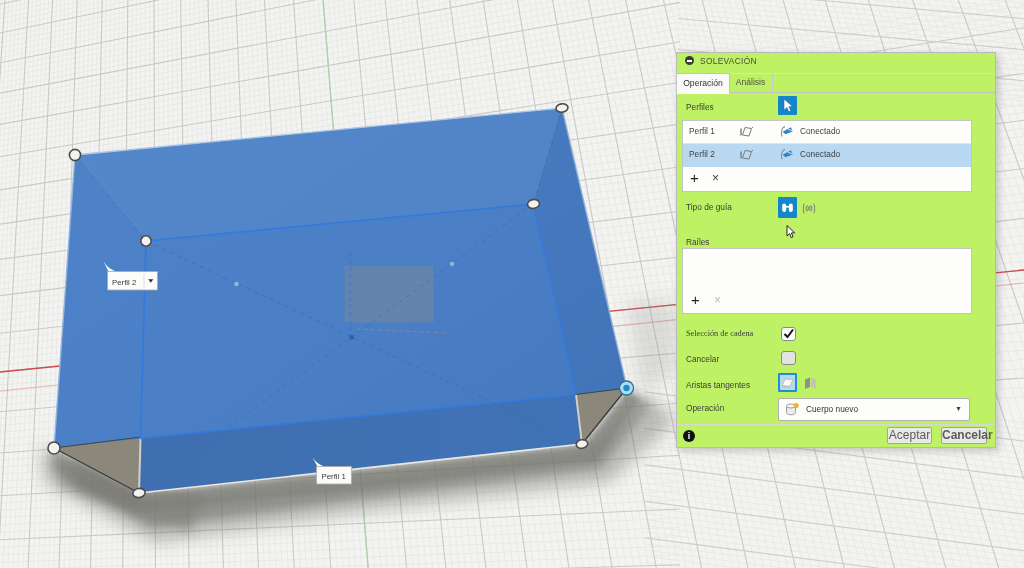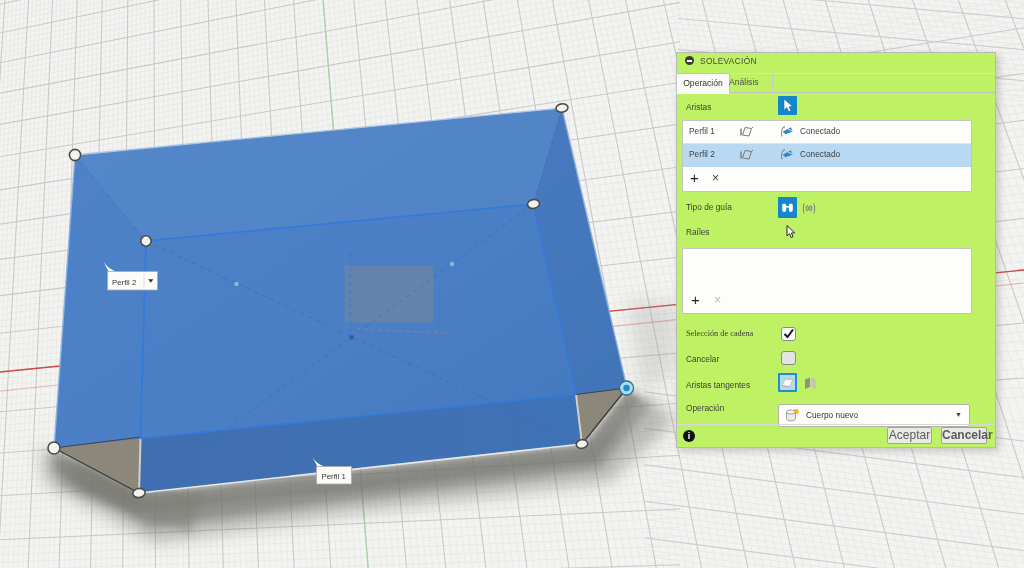--- a/index.html
+++ b/index.html
@@ -128,24 +128,24 @@
 <div id="panel">
 
  <div style="position:absolute;left:0;top:0;width:100%;height:20px;border-bottom:1px solid #dededd;">
   <span style="position:absolute;left:8px;top:3px;width:9px;height:9px;border-radius:50%;background:#3b3b3b;"></span>
   <span style="position:absolute;left:10px;top:7px;width:5px;height:1.5px;background:#fff;"></span>
   <span style="position:absolute;left:23px;top:3px;font-size:8.4px;letter-spacing:0.3px;color:#484848;">SOLEVACIÓN</span>
  </div>
 
  <div style="position:absolute;left:0;top:20px;width:100%;height:19px;border-bottom:1px solid #c2c2c0;">
   <div style="position:absolute;left:-1px;top:0px;width:52px;height:19px;background:#fafaf9;border:1px solid #c2c2c0;border-bottom:1px solid #fafaf9;font-size:8.6px;color:#333;text-align:center;line-height:18px;">Operación</div>
-  <div style="position:absolute;left:52px;top:0;width:43px;height:18px;border-right:1px solid #c9c9c7;font-size:8.6px;color:#4f4f4f;line-height:18px;">Análisis</div>
- </div>
-
- <div class="lbl" style="top:49px;">Aristas</div>
+  <div style="position:absolute;left:52px;top:0;width:43px;height:18px;border-right:1px solid #c9c9c7;font-size:8.6px;color:#4f4f4f;text-align:center;line-height:18px;">Análisis</div>
+ </div>
+
+ <div class="lbl" style="top:49px;">Perfiles</div>
  <div class="bluebtn" style="left:101px;top:43px;width:19px;height:19px;">
   <svg width="19" height="19">
         <path d="M6,3 L6,14.2 L8.9,11.6 L10.8,15.8 L12.8,14.8 L11,10.8 L14.6,10.4 Z" fill="#fff" stroke="#0e6ca3" stroke-width="0.6"></path>
       </svg>
  </div>
  <div class="box" style="top:67px;height:70px;">
   <div style="position:absolute;left:0;top:0;width:100%;height:22px;border-bottom:1px solid #e4e4e2;">
    <span style="position:absolute;left:6px;top:5px;">Perfil 1</span>
    <svg width="15" height="13" style="position:absolute;left:56px;top:4px;">
           <g stroke="#7a7a78" fill="none" stroke-width="1">
@@ -193,21 +193,21 @@
  <div style="position:absolute;left:125px;top:147px;width:16px;height:17px;">
   <svg width="14" height="17">
         <g stroke="#737373" fill="none" stroke-width="0.9">
           <path d="M2.2,3.5 C1,6.5 1,10.5 2.2,13.5"></path>
           <path d="M11.8,3.5 C13,6.5 13,10.5 11.8,13.5"></path>
           <rect x="4.2" y="5.8" width="2" height="5" rx="1"></rect>
           <rect x="7.8" y="5.8" width="2" height="5" rx="1"></rect>
         </g>
       </svg>
  </div>
- <div class="lbl" style="top:174px;">Raíles</div>
+ <div class="lbl" style="top:184px;">Raíles</div>
  <div style="position:absolute;left:108px;top:171px;">
   <svg width="12" height="17">
         <path d="M2,1.5 L2,12 L4.6,9.7 L6.2,13.6 L8,12.8 L6.4,9 L9.6,8.8 Z" fill="#fdfdfd" stroke="#222" stroke-width="1"></path>
       </svg>
  </div>
  <div class="box" style="top:195px;height:64px;">
   <span style="position:absolute;left:8px;top:42px;font-size:15px;color:#252525;">+</span>
   <span style="position:absolute;left:31px;top:44px;font-size:12px;color:#b9b9b7;">×</span>
  </div>
  <div class="lbl" style="top:276px;font-family:Liberation Serif, serif;">Selección de cadena</div>
@@ -225,21 +225,21 @@
         <path d="M2.2,10.5 L9.8,11.3 L10.6,12.8 L3,12.2 Z" fill="#bdbdbb"></path>
       </svg>
  </div>
  <div style="position:absolute;left:126px;top:323px;">
   <svg width="15" height="14">
         <path d="M2,3.5 L7,1.5 L7,11 L2,13 Z" fill="#8f8f8d"></path>
         <path d="M8,1.5 L13,3.5 L13,13 L8,11 Z" fill="#c2c2c0"></path>
       </svg>
  </div>
  <div class="lbl" style="top:350px;">Operación</div>
- <div style="position:absolute;left:101px;top:345px;width:190px;height:21px;background:#fdfdfc;border:1px solid #b1b1af;border-radius:2px;margin-top:6px;">
+ <div style="position:absolute;left:101px;top:345px;width:190px;height:21px;background:#fdfdfc;border:1px solid #b1b1af;border-radius:2px;">
   <svg width="15" height="15" style="position:absolute;left:6px;top:3px;">
         <path d="M1.5,4 L1.5,10.5 C1.5,11.8 3.6,12.8 6,12.8 C8.4,12.8 10.5,11.8 10.5,10.5 L10.5,4" fill="#ececea" stroke="#95958f" stroke-width="0.9"></path>
         <ellipse cx="6" cy="4" rx="4.5" ry="2" fill="#f8f8f6" stroke="#95958f" stroke-width="0.9"></ellipse>
         <circle cx="11.2" cy="3.6" r="2.5" fill="#f2b32b"></circle>
       </svg>
   <span style="position:absolute;left:27px;top:5px;color:#333;">Cuerpo nuevo</span>
   <span style="position:absolute;right:7px;top:6px;color:#3f3f3f;font-size:7px;">▼</span>
  </div>
  <div style="position:absolute;left:0;top:371px;width:100%;border-top:1px solid #d8d8d6;"></div>
  <div style="position:absolute;left:6px;top:377px;width:12px;height:12px;border-radius:50%;background:#111;color:#fff;font-size:9px;font-weight:bold;text-align:center;line-height:12px;">i</div>

